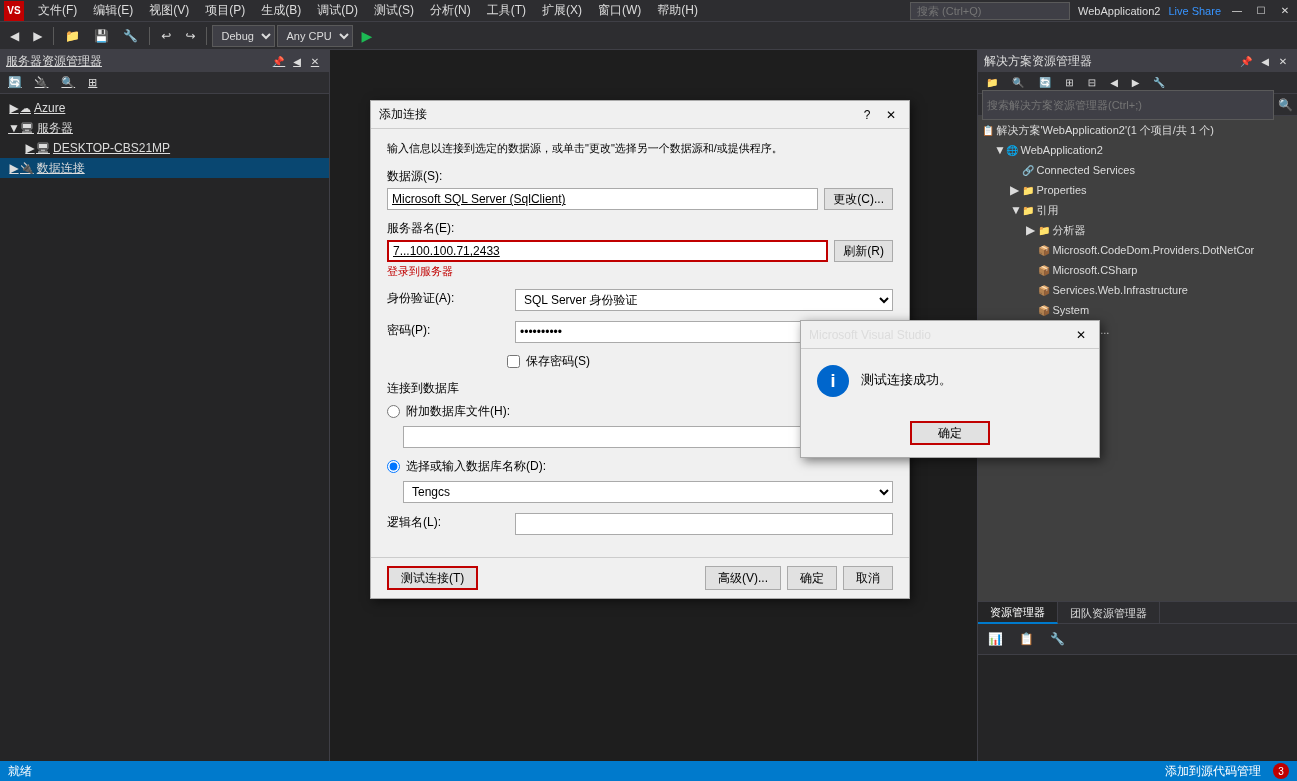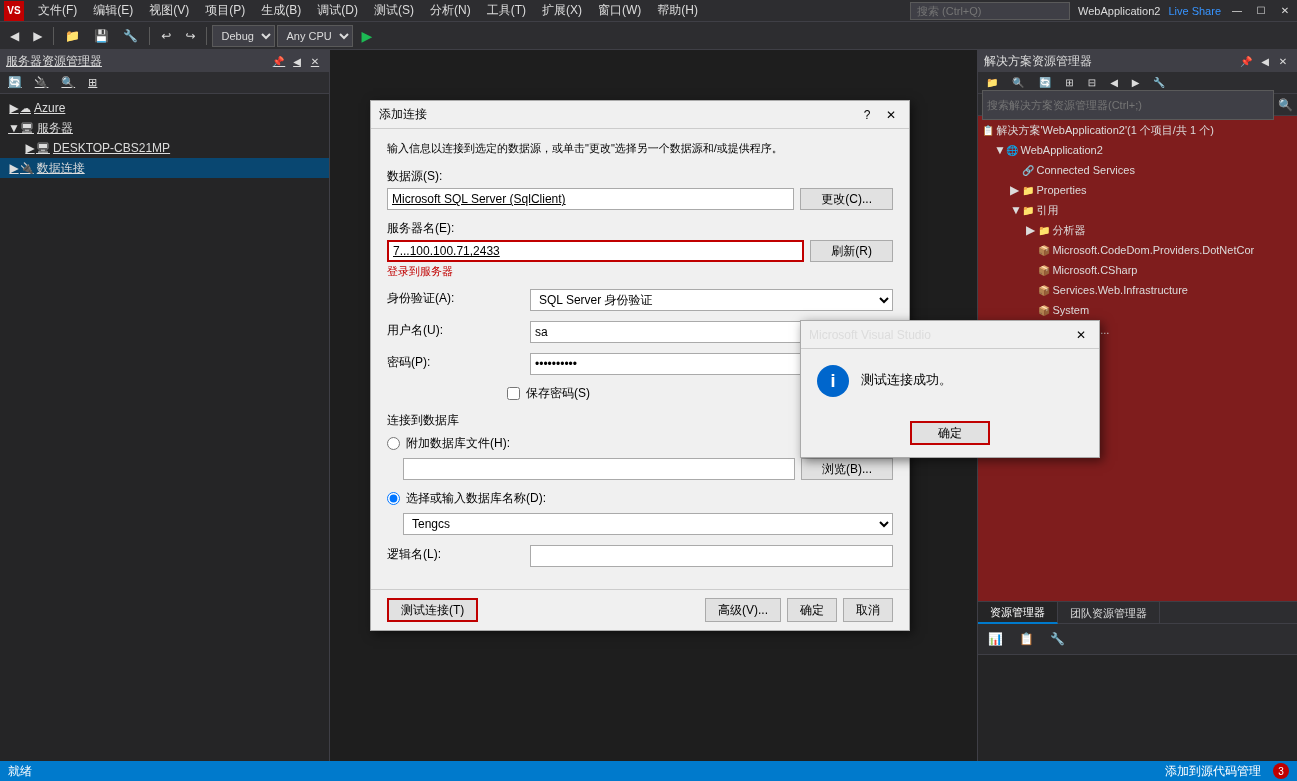--- a/index.html
+++ b/index.html
@@ -49,23 +49,23 @@
     .dialog-title-text { flex: 1; font-size: 12px; font-weight: normal; color: #000; }
     .dialog-close-btn { width: 20px; height: 20px; display: flex; align-items: center; justify-content: center; cursor: pointer; font-size: 12px; color: #000; }
     .dialog-help-btn { width: 20px; height: 20px; display: flex; align-items: center; justify-content: center; cursor: pointer; font-size: 12px; color: #000; margin-right: 4px; }
     .dialog-body { padding: 12px 16px; background: #f0f0f0; }
     .dialog-desc { font-size: 11px; color: #000; margin-bottom: 12px; line-height: 1.4; }
     .form-row { margin-bottom: 10px; }
     .form-label { font-size: 12px; color: #000; margin-bottom: 3px; }
     .form-input-row { display: flex; align-items: center; gap: 6px; }
     .form-input { height: 22px; border: 1px solid #aaa; background: white; padding: 0 4px; font-size: 12px; color: #000; }
     .form-input-with-btn { flex: 1; text-decoration: underline; }
-    .form-btn { height: 22px; background: #e1e1e1; border: 1px solid #aaa; padding: 0 20px; cursor: pointer; font-size: 12px; color: #000; white-space: nowrap; }
+    .form-btn { height: 22px; background: #e1e1e1; border: 1px solid #aaa; padding: 0 8px; cursor: pointer; font-size: 12px; color: #000; white-space: nowrap; }
     .server-input-highlighted { border: 2px solid #c00000 !important; }
-    .form-grid { display: grid; grid-template-columns: 120px 1fr; gap: 23px; align-items: center; margin-bottom: 8px; }
+    .form-grid { display: grid; grid-template-columns: 120px 1fr; gap: 8px; align-items: center; margin-bottom: 8px; }
     .section-header { font-size: 12px; color: #000; font-weight: normal; margin: 8px 0 6px 0; }
     .radio-option { display: flex; align-items: center; gap: 6px; font-size: 12px; color: #000; margin-bottom: 6px; }
     .radio-option input[type=radio] { margin: 0; }
     .checkbox-option { display: flex; align-items: center; gap: 6px; font-size: 12px; color: #000; }
     .checkbox-option input[type=checkbox] { margin: 0; }
     .dialog-footer { display: flex; align-items: center; padding: 8px 16px; background: #f0f0f0; border-top: 1px solid #ccc; gap: 6px; }
     .footer-left { flex: 1; }
     .footer-btn { height: 24px; background: #e1e1e1; border: 1px solid #aaa; padding: 0 12px; cursor: pointer; font-size: 12px; color: #000; }
     .footer-btn-highlighted { border: 2px solid #c00000 !important; }
 
@@ -75,21 +75,21 @@
     .dialog-test-body { padding: 16px; display: flex; align-items: flex-start; gap: 12px; }
     .info-icon { width: 32px; height: 32px; border-radius: 50%; background: #0066cc; display: flex; align-items: center; justify-content: center; color: white; font-size: 18px; font-weight: bold; flex-shrink: 0; }
     .dialog-test-footer { padding: 8px 16px 12px; display: flex; justify-content: center; }
     .ok-btn { height: 24px; background: #e1e1e1; border: 1px solid #aaa; padding: 0 20px; cursor: pointer; font-size: 12px; color: #000; min-width: 80px; }
     .ok-btn-highlighted { border: 2px solid #c00000 !important; }
     .bottom-tab { padding: 0 12px; height: 22px; display: flex; align-items: center; cursor: pointer; font-size: 11px; color: #dcdcdc; border-right: 1px solid #3f3f46; }
     .bottom-tab.active { background: #252526; color: #fff; border-bottom: 2px solid #007acc; }
 
     
     .right-side { width: 320px; min-width: 320px; display: flex; flex-direction: column; border-left: 1px solid #3f3f46; }
-    .right-top { flex: 1; background: #7f1d1d; overflow: hidden; display: flex; flex-direction: column; }
+    .right-top { flex: 1; background: #404040; overflow: hidden; display: flex; flex-direction: column; }
     .right-bottom { height: 180px; background: #252526; border-top: 1px solid #3f3f46; }
 
     
     .solution-toolbar { height: 22px; background: #2d2d30; display: flex; align-items: center; padding: 0 2px; gap: 2px; border-bottom: 1px solid #3f3f46; }
     .solution-search { height: 22px; background: #2d2d30; display: flex; align-items: center; padding: 2px 4px; border-bottom: 1px solid #3f3f46; }
     .sol-search-input { flex: 1; height: 30px; background: #3f3f46; border: 1px solid #5a5a5a; color: #dcdcdc; padding: 0 4px; font-size: 11px; }
 
     
     .tree-node { display: flex; align-items: center; height: 20px; padding-left: 4px; cursor: pointer; color: #dcdcdc; font-size: 12px; white-space: nowrap; }
     .tree-node.selected { background: #094771; }
@@ -326,26 +326,20 @@
 
       <div class="form-row">
         <div class="form-grid">
           <span class="form-label">身份验证(A):</span>
           <select class="form-input">
             <option>SQL Server 身份验证</option>
           </select>
         </div>
       </div>
 
-      <div class="form-row">
-        <div class="form-grid">
-          <span class="form-label">用户名(U):</span>
-          <input class="form-input" value="sa" style="">
-        </div>
-      </div>
 
       <div class="form-row">
         <div class="form-grid">
           <span class="form-label">密码(P):</span>
           <input class="form-input" type="password" value="aaaaaaaaaa" style="">
         </div>
       </div>
 
       <div class="form-row" style="padding-left:120px;">
         <label class="checkbox-option">

